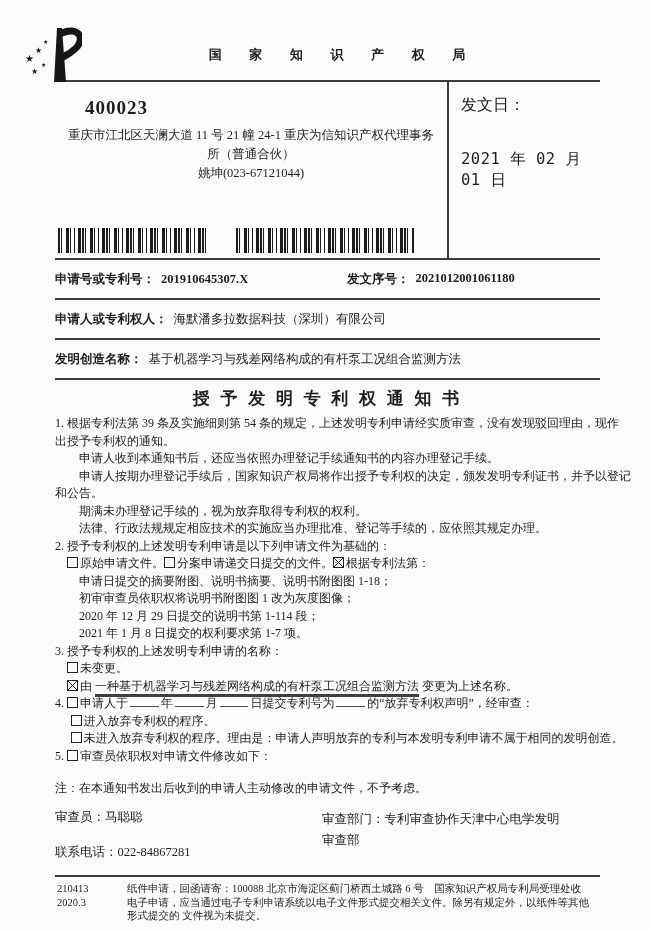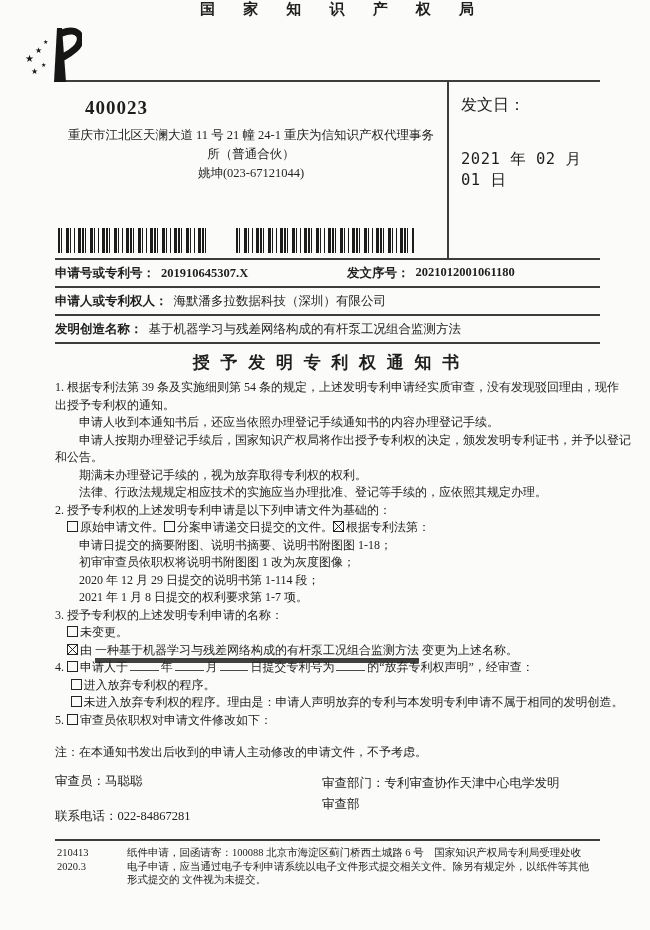--- a/index.html
+++ b/index.html
@@ -10,22 +10,22 @@
     margin:0 auto;
     background:#fbfbf9;
     color:#1e1e1e;
     font-family:"Liberation Serif","DejaVu Serif",serif;
     overflow:hidden;
   }
   
   .header { position:relative; height:80px; }
   .logo { position:absolute; left:24px; top:24px; }
   .agency {
-    text-align:center; 
-    font-size:15px; font-weight:bold;
+    text-align:center; padding-top:46px;
+    font-size:13px; font-weight:bold;
     letter-spacing:12px; text-indent:12px;
     font-family:"Liberation Sans","DejaVu Sans",sans-serif;
     margin-left:24px;
   }
   .content { margin:0 50px 0 55px; }
   
   .head-grid {
     display:flex;
     border-top:2px solid #3d3d3d;
     border-bottom:2px solid #3d3d3d;
@@ -52,21 +52,21 @@
   .bc2 { width:178px; }
   .head-right { flex:1; border-left:2px solid #3d3d3d; padding:13px 0 0 12px; }
   .issue-label { font-size:16px; }
   .issue-date {
     margin-top:33px; font-size:15.5px; letter-spacing:.5px;
     font-family:"DejaVu Sans Mono","Liberation Mono",monospace;
   }
   
   .meta-row {
     display:flex; align-items:center;
-    height:28px; border-bottom:2px solid #3d3d3d;
+    height:40px; border-bottom:2px solid #3d3d3d;
     font-size:12.5px;
   }
   .meta-row .lbl { font-weight:bold; }
   .meta-row .val { margin-left:6px; }
   .val.bold { font-weight:bold; }
   .cell1 { width:292px; display:flex; align-items:center; }
   .cell2 { display:flex; align-items:flex-start; }
   
   .doc-title {
     text-align:center; font-size:17px; font-weight:bold;
@@ -79,21 +79,21 @@
   .cbx {
     display:inline-block; width:11px; height:11px;
     border:1.3px solid #242424; background:#fbfbf9;
     vertical-align:-1px; margin-right:2px;
   }
   .cbx.checked {
     background-image:
       linear-gradient(to top right, transparent 46%, #242424 46%, #242424 55%, transparent 55%),
       linear-gradient(to bottom right, transparent 46%, #242424 46%, #242424 55%, transparent 55%);
   }
-  .uline { border-bottom:5px solid #404040; padding-bottom:1px; }
+  .uline { border-bottom:3px solid #404040; padding-bottom:1px; }
   .blank { display:inline-block; height:12px; border-bottom:1px solid #4a4a4a; margin:0 2px; }
   .note { margin-top:15px; font-size:12px; }
   
   .sign { display:flex; margin-top:12px; font-size:12.5px; }
   .sign-left { width:267px; }
   .phone-row { margin-top:18px; }
   .sign-right { flex:1; line-height:21px; }
   
   .footer {
     border-top:2px solid #3d3d3d;

